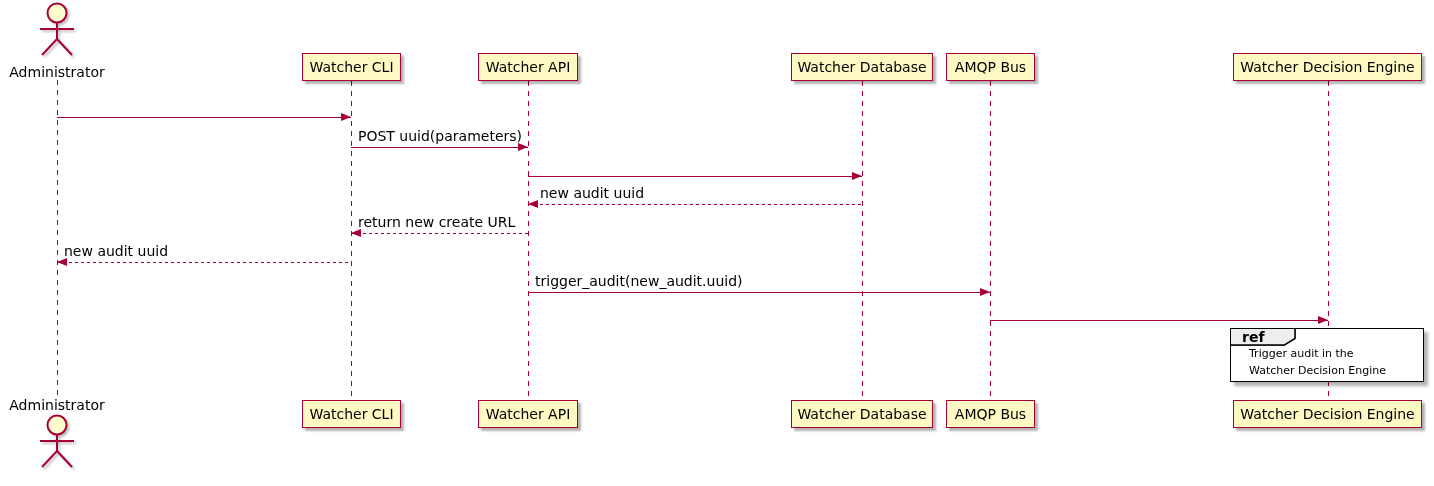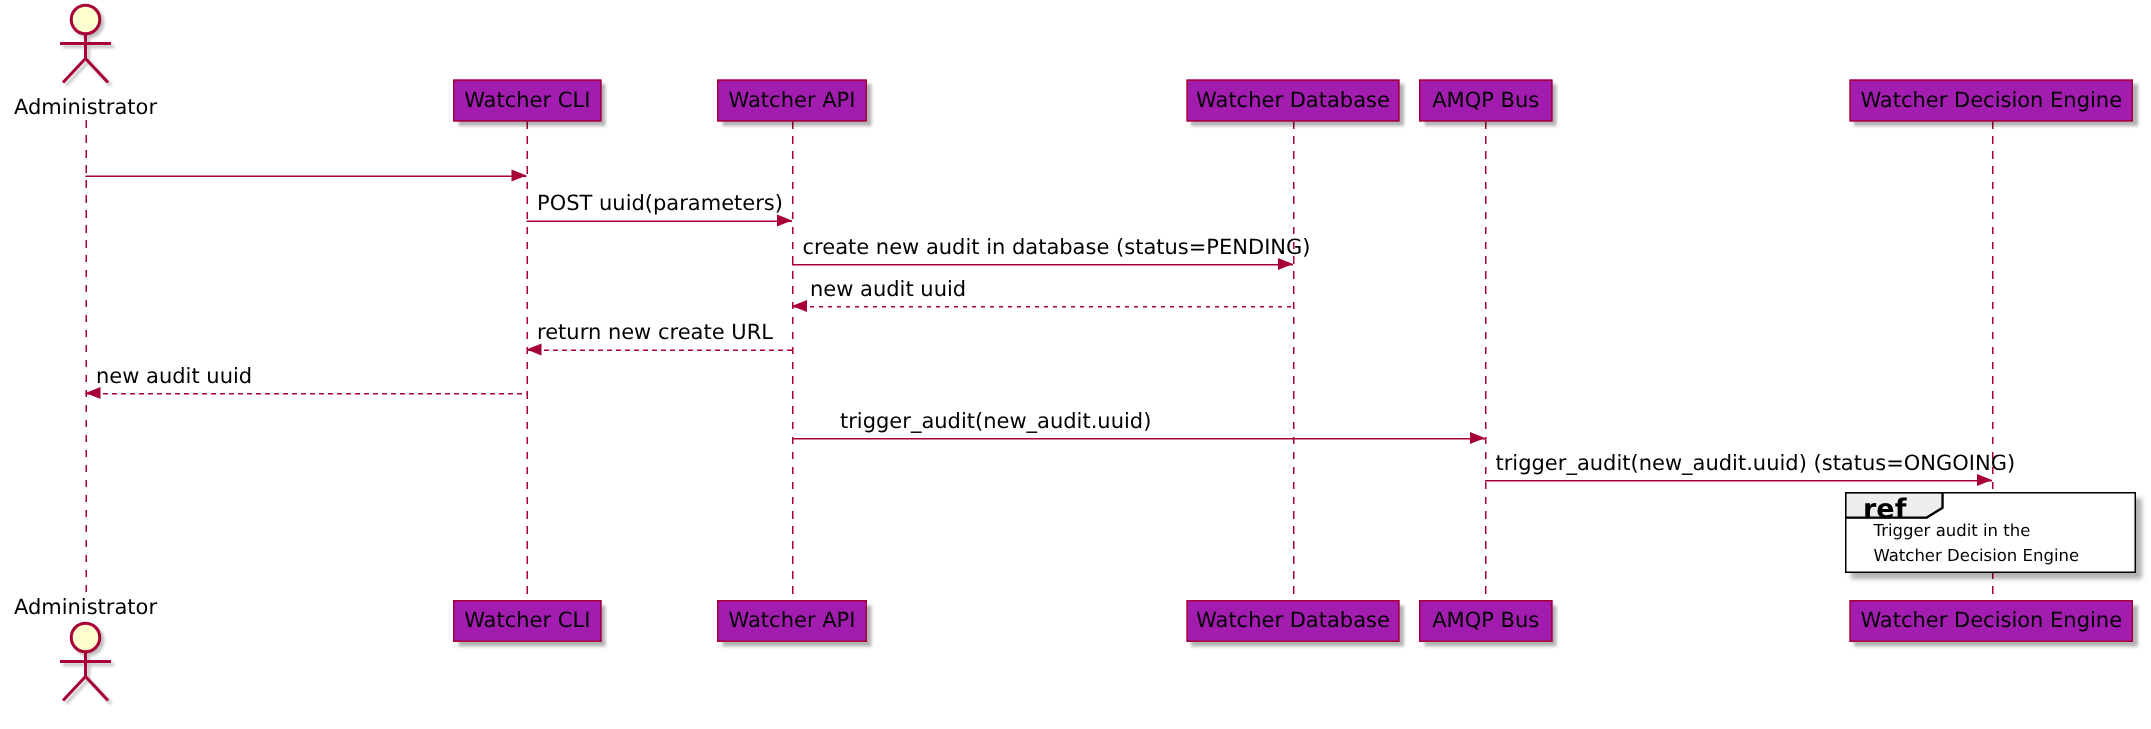--- a/index.html
+++ b/index.html
@@ -2,21 +2,21 @@
 <html><head>
 <meta charset="utf-8">
 <style>
   * { margin:0; padding:0; box-sizing:border-box; }
   body { background:#ffffff; }
   .canvas {
     position:relative; width:1434px; height:486px; background:#ffffff;
     font-family:"DejaVu Sans", sans-serif; color:#000; overflow:hidden;padding-left:24px;
   }
   .participant {
-    position:absolute; height:28px; background:#a21caf;
+    position:absolute; height:28px; background:#fef9c3;
     border:1.5px solid #A80036; box-shadow:3px 3px 2px rgba(0,0,0,0.3);
     display:flex; align-items:center; justify-content:center;
     font-size:14px; white-space:nowrap;
   }
   .lifeline {
     position:absolute; top:81px; height:319px; width:1px;
     background:repeating-linear-gradient(180deg,#A80036 0 5px,transparent 5px 10px);
   }
   .actor-label {
     position:absolute; width:120px; text-align:center; font-size:14px; height:16px; line-height:16px;
@@ -42,21 +42,21 @@
   }
   .ref-tab {
     position:absolute; left:-1.5px; top:-1.5px; width:66px; height:18px;
     background:#EEEEEE; border:1.5px solid #000;
     clip-path:polygon(0 0,100% 0,100% 60%,84% 100%,0 100%);
   }
   .ref-tab-border {
     position:absolute; left:-1.5px; top:-1.5px; width:66px; height:18px; z-index:1;
   }
   .ref-keyword {
-    position:absolute; left:11px; top:0px; font-size:18px; font-weight:bold; z-index:2;
+    position:absolute; left:11px; top:0px; font-size:14px; font-weight:bold; z-index:2;
   }
   .ref-text {
     position:absolute; left:18px; top:17px; font-size:11px; line-height:16.5px; white-space:nowrap;
   }
 </style>
 </head>
 <body>
 
 <div class="canvas">
 
@@ -97,41 +97,39 @@
   <div class="participant" style="left:946px; top:400px; width:89px;">AMQP Bus</div>
   <div class="participant" style="left:1233px; top:400px; width:189px;">Watcher Decision Engine</div>
 
   <div class="msg-line" style="left:57px; top:117px; width:294px;"></div>
   <div class="arrow-r" style="left:341px; top:113px;"></div>
 
   <div class="msg-label" style="left:358px; top:128px;">POST uuid(parameters)</div>
   <div class="msg-line" style="left:351px; top:147px; width:177px;"></div>
   <div class="arrow-r" style="left:518px; top:143px;"></div>
 
-  <div class="msg-label" style="left:535px; top:157px;">create new audit in database (status=PENDING)</div>
   <div class="msg-line" style="left:528px; top:176px; width:334px;"></div>
   <div class="arrow-r" style="left:852px; top:172px;"></div>
 
   <div class="msg-label" style="left:540px; top:185px;">new audit uuid</div>
   <div class="msg-line dashed" style="left:528px; top:204px; width:334px;"></div>
   <div class="arrow-l" style="left:528px; top:200px;"></div>
 
   <div class="msg-label" style="left:358px; top:214px;">return new create URL</div>
   <div class="msg-line dashed" style="left:351px; top:233px; width:177px;"></div>
   <div class="arrow-l" style="left:351px; top:229px;"></div>
 
   <div class="msg-label" style="left:64px; top:243px;">new audit uuid</div>
   <div class="msg-line dashed" style="left:57px; top:262px; width:294px;"></div>
   <div class="arrow-l" style="left:57px; top:258px;"></div>
 
-  <div class="msg-label" style="left:560px; top:273px;">trigger_audit(new_audit.uuid)</div>
+  <div class="msg-label" style="left:535px; top:273px;">trigger_audit(new_audit.uuid)</div>
   <div class="msg-line" style="left:528px; top:292px; width:462px;"></div>
   <div class="arrow-r" style="left:980px; top:288px;"></div>
 
-  <div class="msg-label" style="left:997px; top:301px;">trigger_audit(new_audit.uuid) (status=ONGOING)</div>
   <div class="msg-line" style="left:990px; top:320px; width:338px;"></div>
   <div class="arrow-r" style="left:1318px; top:316px;"></div>
 
   <div class="ref-box">
     <div class="ref-tab"></div>
     <svg class="ref-tab-border" width="66" height="18" viewBox="0 0 66 18">
       <polygon points="0,0 65,0 65,10.5 54.5,17 0,17" fill="none" stroke="#000000" stroke-width="1.5"></polygon>
     </svg>
     <div class="ref-keyword">ref</div>
     <div class="ref-text">

